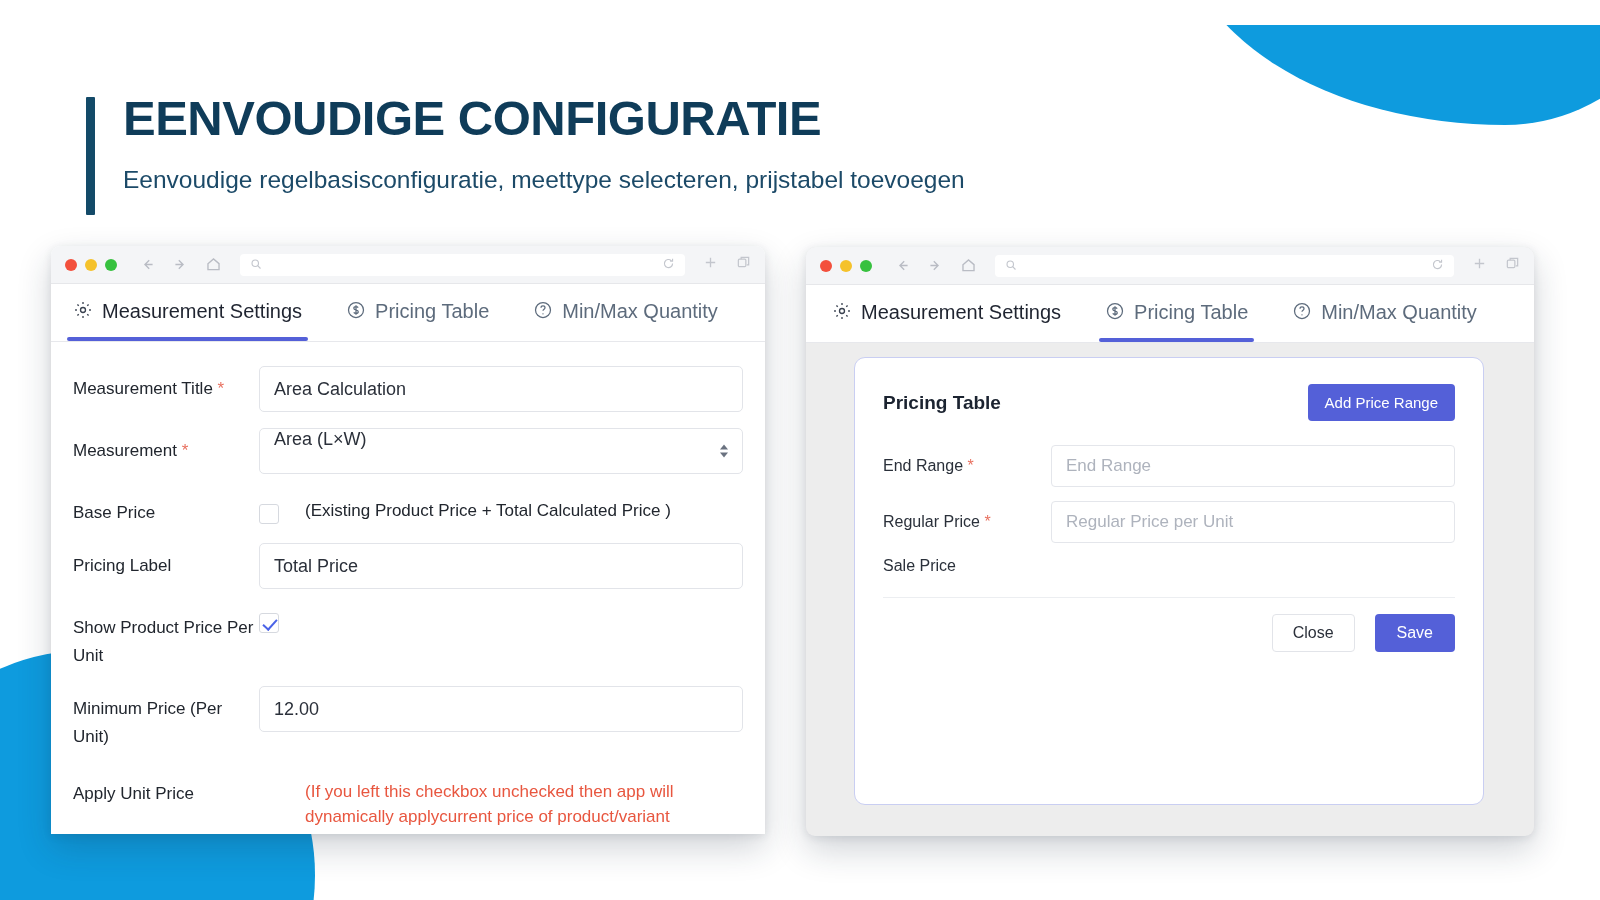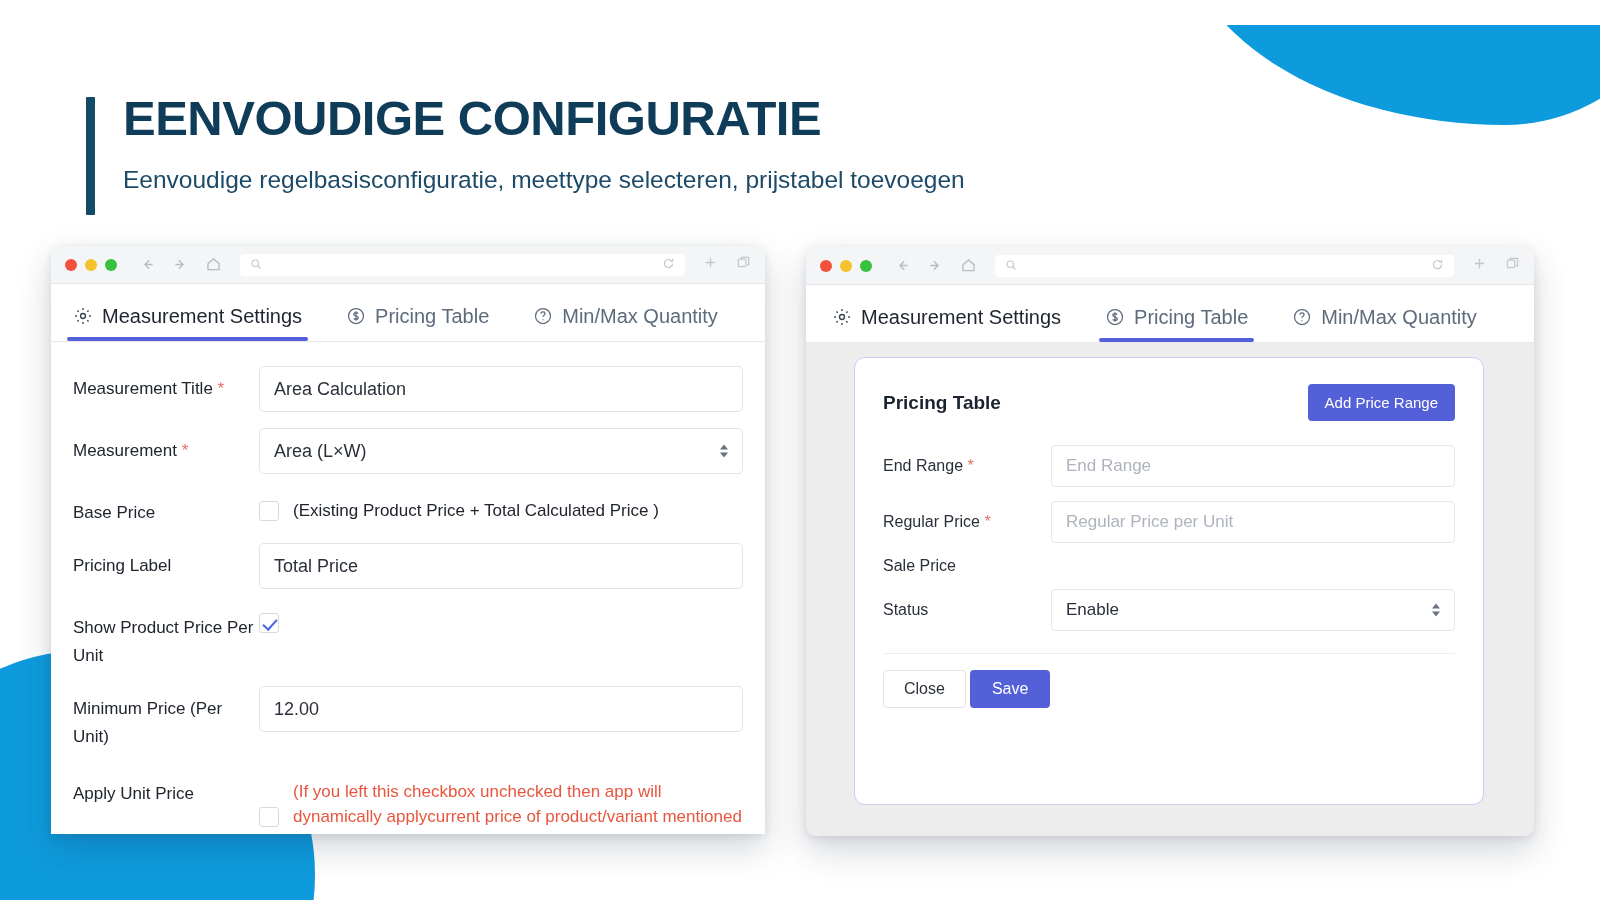--- a/index.html
+++ b/index.html
@@ -70,21 +70,21 @@
   .chrome-right { display:flex; gap:18px; align-items:center; margin-left:auto; color:#C3C6CD; padding-left:18px; }
 
   
   .tabs {
     display: flex; align-items: flex-end; gap: 44px;
     padding: 0 22px; height: 58px;
     border-bottom: 1px solid #E7E8EC; background: #fff;
   }
   .win-right .tabs { padding: 0 26px; }
   .tab {
-    display: flex; align-items: center; gap: 9px;
+    display: flex; gap: 9px;
     font-size: 20px; color: #5D6B7C; padding-bottom: 9px;
     position: relative; height: 100%; align-content:center;
     padding-top: 16px;
     white-space: nowrap;
   }
   .tab.active { color: #1F2430; }
   .tab.active::after {
     content:""; position:absolute; left:-6px; right:-6px; bottom:0;
     height: 4px; background:#5460D8; border-radius:2px;
   }
@@ -102,25 +102,25 @@
   .ctrl { flex: 1; }
   .inp {
     width: 100%; height: 46px; border: 1px solid #E2E4E9; border-radius: 5px;
     background: #fff; font-size: 18px; color: #2B303A;
     padding: 0 14px; font-family: "Liberation Sans", sans-serif;
   }
   .inp::placeholder { color: #A9AEB8; }
   .sel {
     width: 100%; height: 46px; border: 1px solid #E2E4E9; border-radius: 5px;
     background: #fff; font-size: 18px; color: #2B303A;
-    padding: 0 14px; display:flex; align-items:center; position:relative;
+    padding: 0 14px; display:flex; align-items:flex-start; position:relative;
   }
   .sel .arrows { position:absolute; right: 14px; top:50%; transform:translateY(-50%);
     display:flex; flex-direction:column; gap:3px; color:#6a7280; }
-  .cbrow { display: flex; align-items: center; gap: 14px; padding-top: 8px; }
+  .cbrow { display: flex; align-items: flex-end; gap: 26px; padding-top: 8px; }
   .cb {
     width: 20px; height: 20px; border: 1px solid #D6D9DF; border-radius: 3px;
     background: #fff; flex-shrink: 0; position: relative;
   }
   .cb.checked::after {
     content:""; position:absolute; left:6px; top:2px;
     width:6px; height:12px; border:solid #4A63E7; border-width:0 2.6px 2.6px 0;
     transform: rotate(42deg);
   }
   .cbtext { font-size: 17px; color: #21262E; line-height: 1.45; padding-top: 1px; }
@@ -150,21 +150,21 @@
   }
   .rinp::placeholder { color: #AEB3BD; }
   .rsel {
     width:100%; height:42px; border:1px solid #E4E6EB; border-radius:4px;
     background:#fff; font-size:17px; color:#2B303A; padding:0 14px;
     display:flex; align-items:center; position:relative;
   }
   .rsel .arrows { position:absolute; right:14px; top:50%; transform:translateY(-50%);
     display:flex; flex-direction:column; gap:3px; color:#6a7280; }
   .rdiv { border-top:1px solid #ECEEF1; margin: 22px 0 0 0; }
-  .rfoot { display:flex; gap:4px; padding-top: 16px; }
+  .rfoot { display:flex; justify-content:flex-end; gap:20px; padding-top: 16px; }
   .btn-ghost {
     background:#fff; color:#2B303A; border:1px solid #E2E4E9; border-radius:4px;
     font-size:16px; padding:9px 20px; font-family:"Liberation Sans", sans-serif; cursor:pointer;
   }
   .btn-save {
     background:#5460D8; color:#fff; border:none; border-radius:4px;
     font-size:16px; padding:10px 22px; font-family:"Liberation Sans", sans-serif; cursor:pointer;
   }
   .arrow-up, .arrow-dn { width:0; height:0; border-left:4px solid transparent; border-right:4px solid transparent; }
   .arrow-up { border-bottom:5px solid #6a7280; }
@@ -454,32 +454,20 @@
         </div>
         <div class="rctrl">
           <input class="rinp" placeholder="Regular Price per Unit" style="">
         </div>
       </div>
 
       <div class="rrow">
         <div class="rlbl">Sale Price</div>
       </div>
 
-      <div class="rrow">
-        <div class="rlbl">Status</div>
-        <div class="rctrl">
-          <div class="rsel">
-            <span>Enable</span>
-            <span class="arrows">
-              <span class="arrow-up"></span>
-                <span class="arrow-dn"></span>
-            </span>
-          </div>
-        </div>
-      </div>
 
       <div class="rdiv"></div>
       <div class="rfoot">
         <button class="btn-ghost">Close</button>
         <button class="btn-save">Save</button>
       </div>
     </div>
 
   </div>
 

